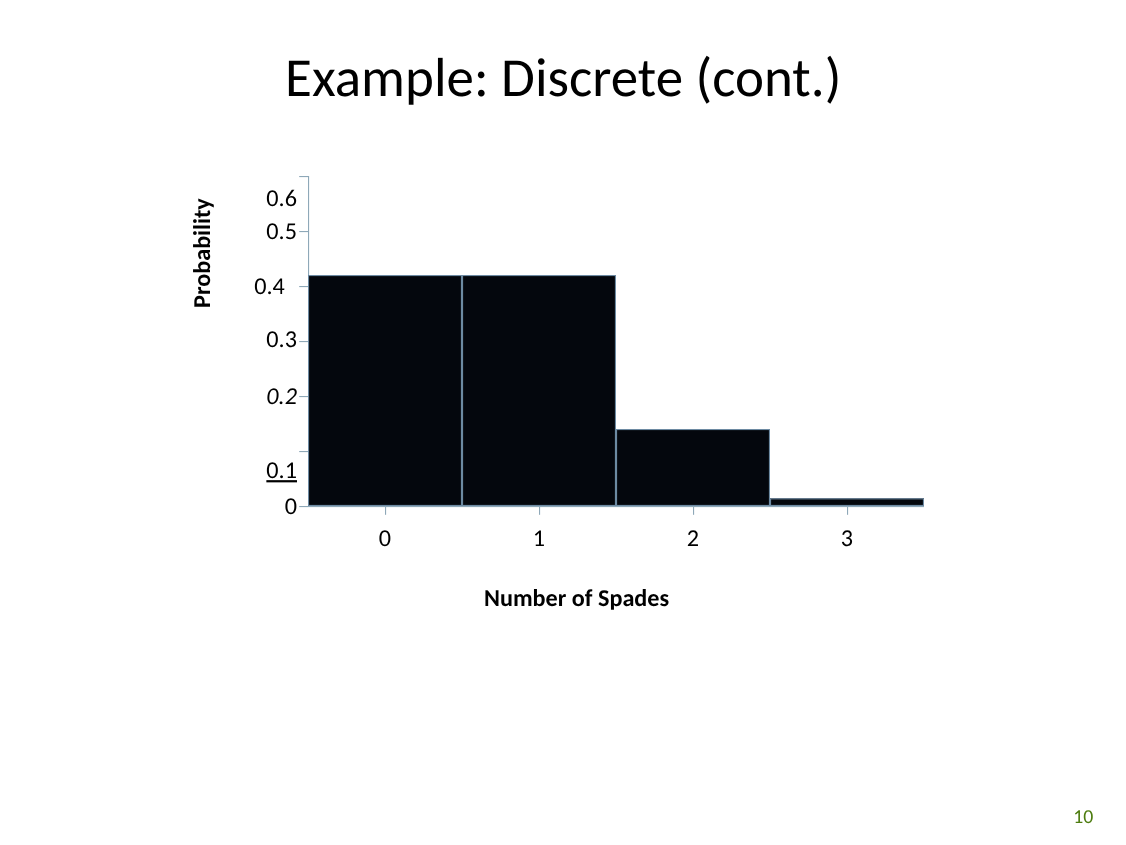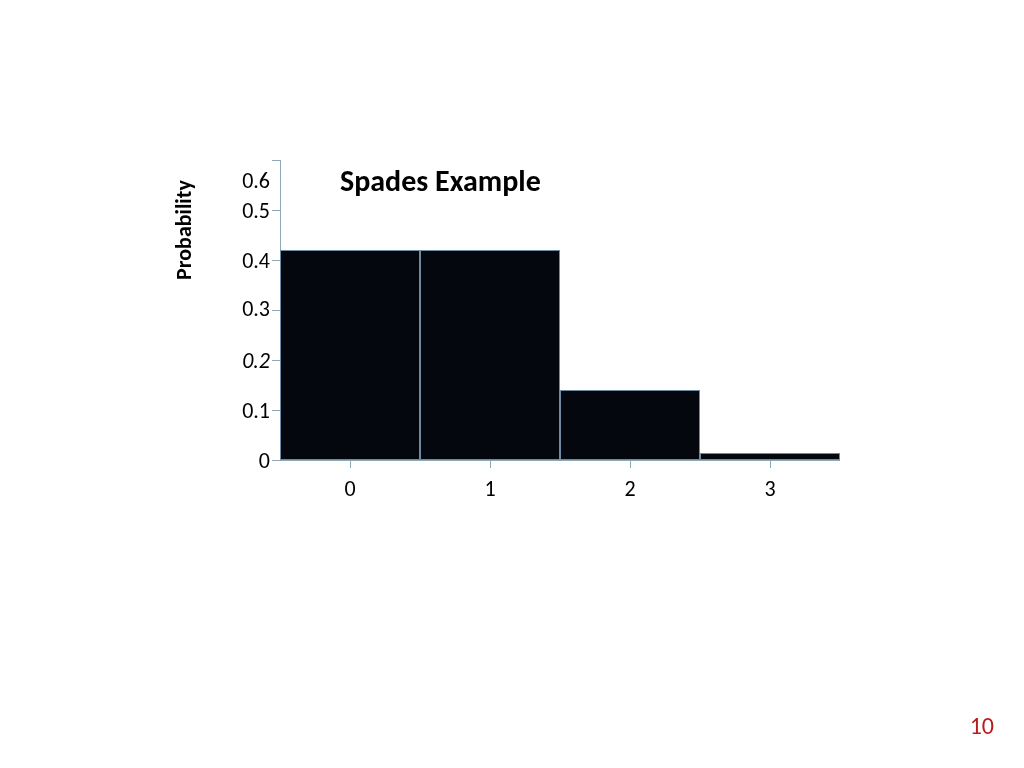--- a/index.html
+++ b/index.html
@@ -22,23 +22,23 @@
     top: 40px;
     left: 0;
     width: 100%;
     text-align: center;
     font-size: 50px;
     font-weight: 400;
   }
   .pagenum {
     position: absolute;
     right: 30px;
-    bottom: 28px;
-    font-size: 24px;
-    color: #b91c1c;
+    bottom: 15px;
+    font-size: 18px;
+    color: #4d7c0f;
   }
 
   
   .chart {
     position: absolute;
     left: 180px;
     top: 150px;
     width: 690px;
     height: 420px;
   }
@@ -118,37 +118,38 @@
     bottom: 0;
     background: #04070d;
     border: 1px solid #6d8aa2;
     box-sizing: border-box;
   }
 </style>
 </head>
 <body>
 
 <div class="slide">
+  <div class="title">Example: Discrete (cont.)</div>
 
   <div class="chart">
-    <div class="chart-title">Spades Example</div>
     <div class="ylabel">Probability</div>
+    <div class="xlabel">Number of Spades</div>
 
     <div class="plot" id="plot">
       <div class="yaxis-line"></div>
     <div class="tick-y" style="top: 300px;"></div>
         <div class="tick-y-label" style="top: 300px;">0</div>
         <div class="tick-y" style="top: 250px;"></div>
-        <div class="tick-y-label" style="top: 250px;">0.1</div>
+        <div class="tick-y-label" style="top: 267px; text-decoration: underline;">0.1</div>
         <div class="tick-y" style="top: 200px;"></div>
         <div class="tick-y-label" style="top: 200px; font-style: italic;">0.2</div>
         <div class="tick-y" style="top: 150px;"></div>
         <div class="tick-y-label" style="top: 148px;">0.3</div>
         <div class="tick-y" style="top: 100px;"></div>
-        <div class="tick-y-label" style="top: 100px;">0.4</div>
+        <div class="tick-y-label" style="top: 100px; text-align: center;">0.4</div>
         <div class="tick-y" style="top: 50px;"></div>
         <div class="tick-y-label" style="top: 50px;">0.5</div>
         <div class="tick-y" style="top: 0px;"></div>
         <div class="tick-y-label" style="top: 0px; margin-top: 20px;">0.6</div>
         <div class="bar" style="left: 0px; width: 140px; height: 210px;"></div>
         <div class="tick-x" style="left: 70px;"></div>
         <div class="tick-x-label" style="left: 70px;">0</div>
         <div class="bar" style="left: 140px; width: 140px; height: 210px;"></div>
         <div class="tick-x" style="left: 210px;"></div>
         <div class="tick-x-label" style="left: 210px;">1</div>

